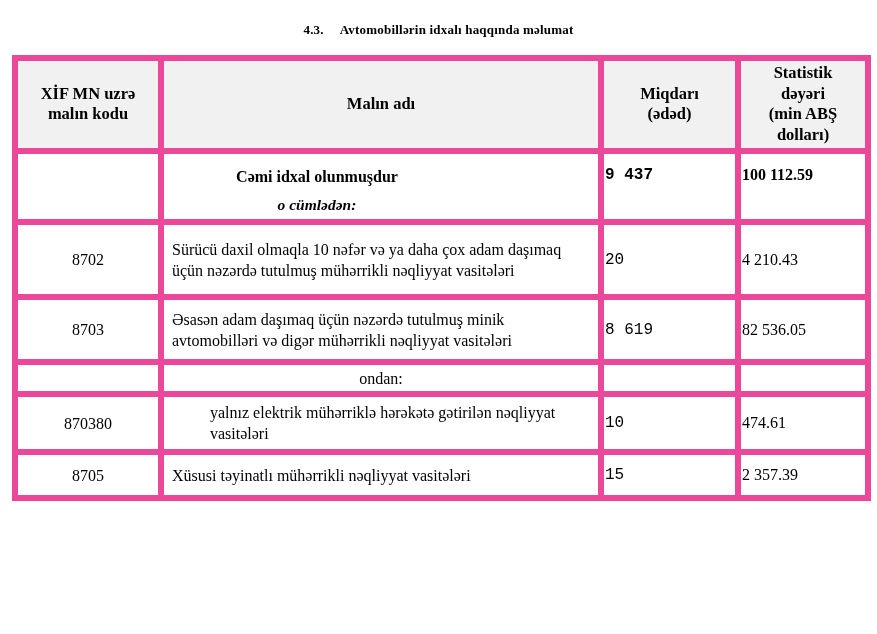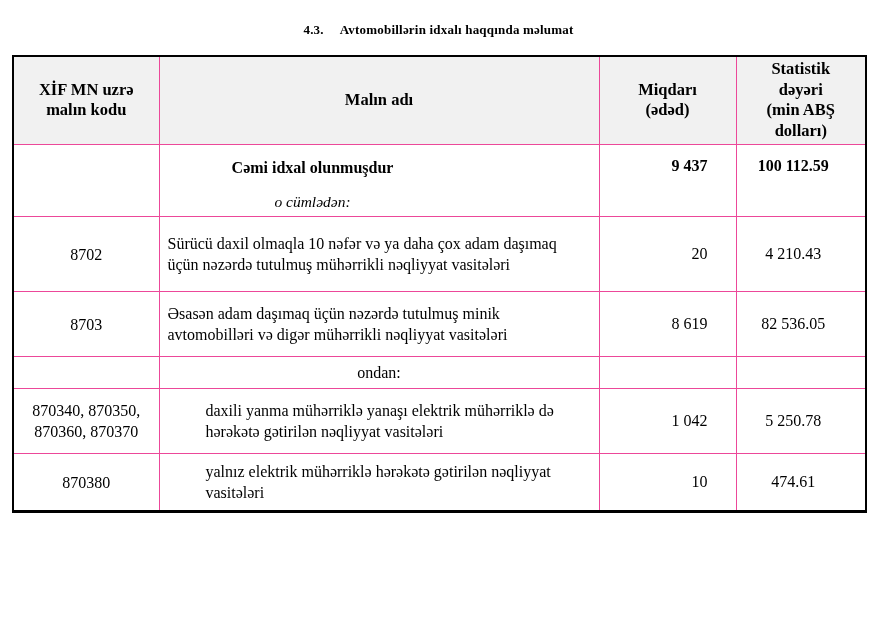--- a/index.html
+++ b/index.html
@@ -22,21 +22,21 @@
   .page-title .num { margin-right: 16px; }
 
   table.import-table {
     border-collapse: collapse;
     table-layout: fixed;
     margin: 17px 0 0 12px;
     border: 2px solid #000;
     border-bottom-width: 3px;
   }
   .import-table th, .import-table td {
-    border: 1px solid #ec4899;
+    border: 6px solid #ec4899;
     font-size: 16px;
     box-sizing: border-box;
   }
   .import-table thead th {
     background: #f1f1f1;
     font-weight: bold;
     text-align: center;
     vertical-align: middle;
     white-space: pre-line;
     height: 88px;
@@ -52,45 +52,46 @@
     padding: 2px 4px;
     margin-left: 48px;
   }
   td.name {
     text-align: left;
     vertical-align: middle;
     padding: 4px 26px 4px 8px;
     line-height: 1.33;
   }
   td.qty {
-    text-align: right;
+    text-align: left;
     vertical-align: middle;
     padding-right: 28px;
+    font-family: Liberation Mono, monospace;
   }
   td.val {
-    text-align: center;
+    text-align: left;
     vertical-align: middle;
     padding-right: 16px;
   }
   
   tr.r1 td { height: 66px; }
   tr.r2 td { height: 75px; }
   tr.r3 td { height: 65px; }
   tr.r4 td { height: 32px; }
   tr.r5 td { height: 65px; }
   tr.r6 td { height: 58px; }
   tr.r7 td { height: 47px; }
   tr.r8 td { height: 46px; }
 
   
   tr.total td { vertical-align: top; padding-top: 12px; }
   tr.total td.qty, tr.total td.val { font-weight: bold; }
   .total-block { width: 290px; text-align: center; }
   .total-label { font-weight: bold; }
-  .total-note { font-style: italic; font-weight: normal; font-size: 15.5px; margin-top: 14px; }
+  .total-note { font-style: italic; font-weight: bold; font-size: 15.5px; margin-top: 8px; }
 
   
   td.name.center { text-align: center; padding: 2px 20px; margin-left: 19px; }
 
   
   tr.subrow td.name { padding-left: 46px; padding-right: 8px; }
 </style>
 </head>
 <body>
 
@@ -141,27 +142,26 @@
       <td class="name">Əsasən adam daşımaq üçün nəzərdə tutulmuş minik avtomobilləri və digər mühərrikli nəqliyyat vasitələri</td>
       <td class="qty">8 619</td>
       <td class="val">82 536.05</td>
     </tr>
     <tr class="r4">
       <td class="code"></td>
       <td class="name center">ondan:</td>
       <td class="qty"></td>
       <td class="val"></td>
     </tr>
-    <tr class="r5 subrow">
-      <td class="code">870340, 870350,
-870360, 870370</td>
-      <td class="name">daxili yanma mühərriklə yanaşı elektrik mühərriklə də hərəkətə gətirilən nəqliyyat vasitələri</td>
-      <td class="qty">1 042</td>
-      <td class="val">5 250.78</td>
-    </tr>
     <tr class="r6 subrow">
       <td class="code">870380</td>
       <td class="name">yalnız elektrik mühərriklə hərəkətə gətirilən nəqliyyat vasitələri</td>
       <td class="qty">10</td>
       <td class="val">474.61</td>
     </tr>
+    <tr class="r8">
+      <td class="code">8705</td>
+      <td class="name">Xüsusi təyinatlı mühərrikli nəqliyyat vasitələri</td>
+      <td class="qty">15</td>
+      <td class="val">2 357.39</td>
+    </tr>
   </tbody>
 </table>
 
 </body></html>

